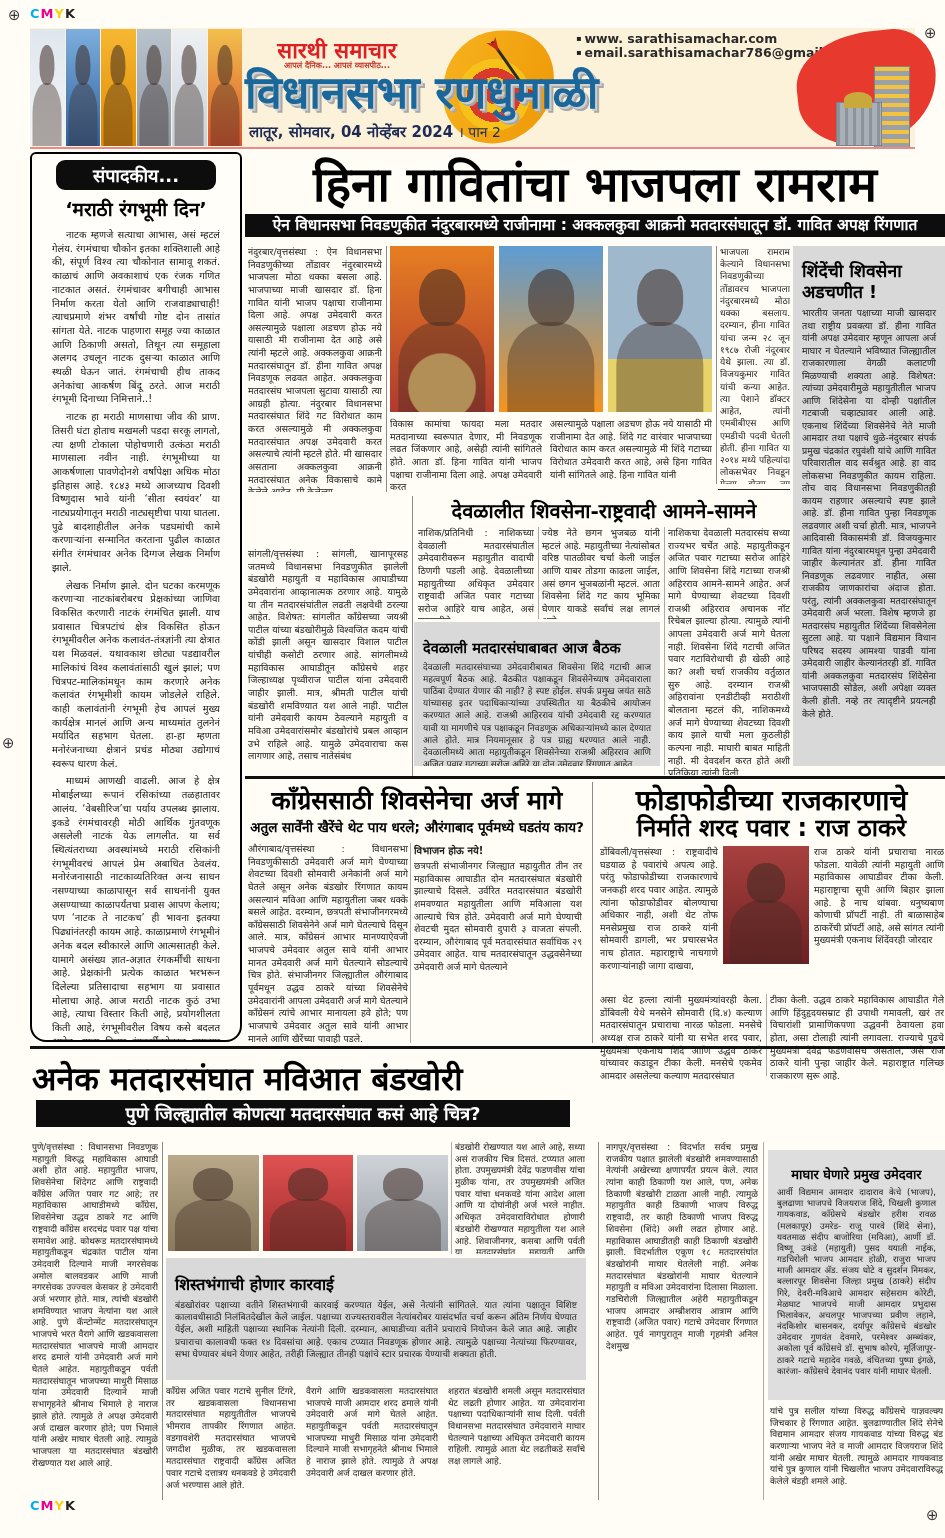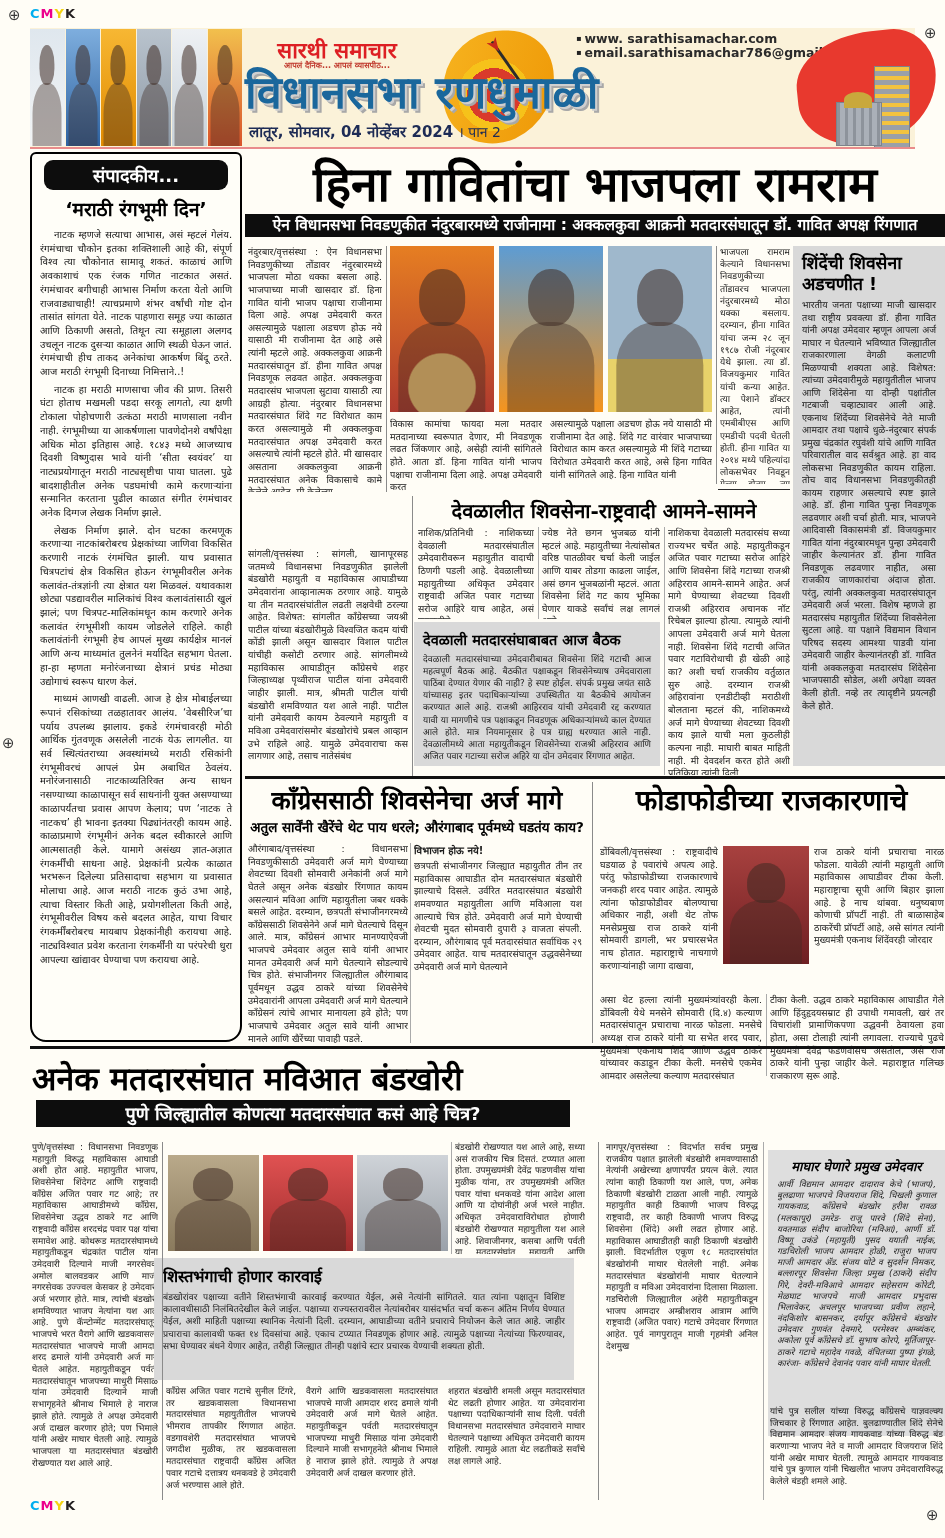--- a/index.html
+++ b/index.html
@@ -54,32 +54,32 @@
      background-image:repeating-linear-gradient(90deg,#8d939b 0 3px,transparent 3px 8px);border:1px solid #7d838b;}
   .bldg .dome{position:absolute;left:8px;bottom:38px;width:28px;height:16px;background:#c9a83c;
      border-radius:50% 50% 0 0;}
   
   .vrule{position:absolute;width:1px;background:#8a8a8a;}
   .hrule{position:absolute;height:1px;background:#2a2a2a;}
   .thick{position:absolute;height:3px;background:#111;}
   
   .editorial{position:absolute;left:30px;top:152px;width:212px;height:890px;
      border:2.5px solid #000;border-radius:6px 6px 16px 16px;background:#fffef8;box-sizing:border-box;
-     padding:6px 8px;overflow:hidden;}
+     padding:6px 20px;overflow:hidden;}
   .ed-header{background:#0d0d0d;color:#fff;border-radius:9px;text-align:center;
      font-size:18px;font-weight:800;padding:3px 0;margin:0 4px 6px 4px;}
   .ed-title{text-align:center;font-size:19px;font-weight:800;color:#000;margin:2px 0 6px 0;}
   .ed-body p{margin:0 0 4px 0;font-size:9.8px;line-height:1.4;text-align:justify;text-indent:14px;color:#161616;}
   
   .bt{position:absolute;font-size:9.3px;line-height:1.36;text-align:justify;color:#1b1b1b;overflow:hidden;}
   .bt-sm{position:absolute;font-size:8.8px;line-height:1.33;text-align:justify;color:#1b1b1b;overflow:hidden;}
   .hl{position:absolute;font-weight:800;color:#000;}
   .bar{position:absolute;background:#0d0d0d;color:#fff;font-weight:bold;text-align:center;}
   .graybox{position:absolute;background:#d9d9d9;box-sizing:border-box;padding:7px 9px;overflow:hidden;}
-  .graybox .gb-h{font-weight:800;color:#000;margin:0 0 4px 0;}
+  .graybox .gb-h{font-weight:800;color:#000;margin:8px 0 4px 0;}
   .graybox .gb-b{font-size:9.3px;line-height:1.36;text-align:justify;color:#1b1b1b;}
 </style>
 </head>
 <body>
 
 <div class="page">
 
   <span class="reg" style="left:8px;top:8px;">⊕</span>
   <span class="reg" style="left:924px;top:26px;">⊕</span>
   <span class="reg" style="left:2px;top:736px;">⊕</span>
@@ -183,20 +183,21 @@
   <div class="hl" style="left:248px;top:818px;width:338px;font-size:13.5px;text-align:center;white-space:nowrap;overflow:hidden;">अतुल सार्वेंनी खैरेंचे थेट पाय धरले; औरंगाबाद पूर्वमध्ये घडतंय काय?</div>
   <div class="bt" style="left:248px;top:843px;width:160px;height:200px;">औरंगाबाद/वृत्तसंस्था : विधानसभा निवडणुकीसाठी उमेदवारी अर्ज मागे घेण्याच्या शेवटच्या दिवशी सोमवारी अनेकांनी अर्ज मागे घेतले असून अनेक बंडखोर रिंगणात कायम असल्यानं मविआ आणि महायुतीला जबर धक्के बसले आहेत. दरम्यान, छत्रपती संभाजीनगरमध्ये काँग्रेससाठी शिवसेनेने अर्ज मागे घेतल्याचे दिसून आले. मात्र, काँग्रेसनं आभार मानण्याऐवजी भाजपचे उमेदवार अतुल सावे यांनी आभार मानत उमेदवारी अर्ज मागे घेतल्याने सोडल्याचे चित्र होते. संभाजीनगर जिल्ह्यातील औरंगाबाद पूर्वमधून उद्धव ठाकरे यांच्या शिवसेनेचे उमेदवारांनी आपला उमेदवारी अर्ज मागे घेतल्याने काँग्रेसनं त्यांचे आभार मानायला हवे होते; पण भाजपाचे उमेदवार अतुल सावे यांनी आभार मानले आणि खैरेंच्या पावाही पडले.</div>
   <div class="abs" style="left:414px;top:843px;width:168px;height:200px;overflow:hidden;">
     <div style="font-size:10px;font-weight:bold;margin-bottom:3px;">विभाजन होऊ नये!</div>
     <div style="font-size:9.3px;line-height:1.36;text-align:justify;">छत्रपती संभाजीनगर जिल्ह्यात महायुतीत तीन तर महाविकास आघाडीत दोन मतदारसंघात बंडखोरी झाल्याचे दिसले. उर्वरित मतदारसंघात बंडखोरी शमवण्यात महायुतीला आणि मविआला यश आल्याचे चित्र होते. उमेदवारी अर्ज मागे घेण्याची शेवटची मुदत सोमवारी दुपारी ३ वाजता संपली. दरम्यान, औरंगाबाद पूर्व मतदारसंघात सर्वाधिक २९ उमेदवार आहेत. याच मतदारसंघातून उद्धवसेनेच्या उमेदवारी अर्ज मागे घेतल्याने</div>
   </div>
   <div class="vrule" style="left:410px;top:843px;height:200px;background:#aaa;"></div>
   <div class="vrule" style="left:592px;top:782px;height:261px;"></div>
 
   <div class="hl" style="left:598px;top:780px;width:347px;font-size:28px;text-align:center;white-space:nowrap;overflow:hidden;">फोडाफोडीच्या राजकारणाचे</div>
+  <div class="hl" style="left:598px;top:810px;width:347px;font-size:24px;text-align:center;white-space:nowrap;overflow:hidden;">निर्माते शरद पवार : राज ठाकरे</div>
   <div class="bt" style="left:600px;top:846px;width:118px;height:144px;">डोंबिवली/वृत्तसंस्था : राष्ट्रवादीचे घडयाळ हे पवारांचे अपत्य आहे. परंतु फोडाफोडीच्या राजकारणाचे जनकही शरद पवार आहेत. त्यामुळे त्यांना फोडाफोडीवर बोलण्याचा अधिकार नाही, अशी थेट तोफ मनसेप्रमुख राज ठाकरे यांनी सोमवारी डागली, भर प्रचारसभेत नाच होतात. महाराष्ट्राचे नाचगाणे करणाऱ्यांनाही जागा दाखवा,</div>
   <div class="photo abs" style="left:723px;top:846px;width:86px;height:118px;background:linear-gradient(180deg,#a8413f,#6e1f22);"></div>
   <div class="bt" style="left:814px;top:846px;width:130px;height:144px;">राज ठाकरे यांनी प्रचाराचा नारळ फोडला. यावेळी त्यांनी महायुती आणि महाविकास आघाडीवर टीका केली. महाराष्ट्राचा सूपी आणि बिहार झाला आहे. हे नाच थांबवा. धनुष्यबाण कोणाची प्रॉपर्टी नाही. ती बाळासाहेब ठाकरेंची प्रॉपर्टी आहे, असे सांगत त्यांनी मुख्यमंत्री एकनाथ शिंदेंवरही जोरदार</div>
   <div class="bt" style="left:600px;top:994px;width:162px;height:86px;">असा थेट हल्ला त्यांनी मुख्यमंत्र्यांवरही केला. डोंबिवली येथे मनसेने सोमवारी (दि.४) कल्याण मतदारसंघातून प्रचाराचा नारळ फोडला. मनसेचे अध्यक्ष राज ठाकरे यांनी या सभेत शरद पवार, मुख्यमंत्री एकनाथ शिंदे आणि उद्धव ठाकरे यांच्यावर कडाडून टीका केली. मनसेचे एकमेव आमदार असलेल्या कल्याण मतदारसंघात</div>
   <div class="bt" style="left:770px;top:994px;width:174px;height:86px;">टीका केली. उद्धव ठाकरे महाविकास आघाडीत गेले आणि हिंदुहृदयसम्राट ही उपाधी गमावली, खरं तर विचारांशी प्रामाणिकपणा उद्धवनी ठेवायला हवा होता, असा टोलाही त्यांनी लगावला. राज्याचे पुढचे मुख्यमंत्री देवेंद्र फडणवीसच असतील, असे राज ठाकरे यांनी पुन्हा जाहीर केले. महाराष्ट्रात गलिच्छ राजकारण सुरू आहे.</div>
   <div class="vrule" style="left:766px;top:994px;height:82px;background:#aaa;"></div>
 
   <div class="thick" style="left:30px;top:1046px;width:915px;"></div>
 
   <div class="hl" style="left:32px;top:1056px;width:560px;font-size:32px;white-space:nowrap;overflow:hidden;">अनेक मतदारसंघात मविआत बंडखोरी</div>
@@ -206,32 +207,32 @@
   <div class="bt-sm" style="left:32px;top:1142px;width:126px;height:358px;">पुणे/वृत्तसंस्था : विधानसभा निवडणूक महायुती विरुद्ध महाविकास आघाडी अशी होत आहे. महायुतीत भाजप, शिवसेनेचा शिंदेगट आणि राष्ट्रवादी काँग्रेस अजित पवार गट आहे; तर महाविकास आघाडीमध्ये काँग्रेस, शिवसेनेचा उद्धव ठाकरे गट आणि राष्ट्रवादी काँग्रेस शरदचंद्र पवार पक्ष यांचा समावेश आहे. कोथरूड मतदारसंघामध्ये महायुतीकडून चंद्रकांत पाटील यांना उमेदवारी दिल्याने माजी नगरसेवक अमोल बालवडकर आणि माजी नगरसेवक उज्ज्वल केसकर हे उमेदवारी अर्ज भरणार होते. मात्र, त्यांची बंडखोरी शमविण्यात भाजप नेत्यांना यश आले आहे. पुणे कॅन्टोन्मेंट मतदारसंघातून भाजपचे भरत वैरागे आणि खडकवासला मतदारसंघात भाजपचे माजी आमदार शरद ढमाले यांनी उमेदवारी अर्ज मागे घेतले आहेत. महायुतीकडून पर्वती मतदारसंघातून भाजपच्या माधुरी मिसाळ यांना उमेदवारी दिल्याने माजी सभागृहनेते श्रीनाथ भिमाले हे नाराज झाले होते. त्यामुळे ते अपक्ष उमेदवारी अर्ज दाखल करणार होते; पण भिमाले यांनी अखेर माघार घेतली आहे. त्यामुळे भाजपला या मतदारसंघात बंडखोरी रोखण्यात यश आले आहे.</div>
 
   <div class="abs" style="left:168px;top:1155px;width:280px;height:96px;display:flex;gap:4px;">
     <div class="photo" style="background:linear-gradient(180deg,#b9a98a,#8a7a5d);"></div>
     <div class="photo" style="background:linear-gradient(180deg,#e05252,#9e2b2b);"></div>
     <div class="photo" style="background:linear-gradient(180deg,#cfd3d8,#9aa1a9);"></div>
   </div>
 
   <div class="bt-sm" style="left:455px;top:1142px;width:130px;height:112px;">बंडखोरी रोखण्यात यश आले आहे, सध्या असं राजकीय चित्र दिसतं. टप्प्यात आला होता. उपमुख्यमंत्री देवेंद्र फडणवीस यांचा मुळीक यांना, तर उपमुख्यमंत्री अजित पवार यांचा धनकवडे यांना आदेश आला आणि या दोघांनीही अर्ज भरले नाहीत. अधिकृत उमेदवाराविरोधात होणारी बंडखोरी रोखण्यात महायुतीला यश आले आहे. शिवाजीनगर, कसबा आणि पर्वती या मतदारसंघांत महायुती आणि आघाडीमध्ये थेट लढत होणार आहे. जिल्ह्यातही अनेक ठिकाणची बंडखोरी शमली आहे. भोर या मतदारसंघांमध्ये अधिकृत उमेदवारांविरोधात आपल्याच पक्षाच्या पदाधिकाऱ्यांनी बंड पुकारले. पिंपरी-चिंचवडमध्येही बंड झाले; मात्र आता बंड शमले आहे. तिथे माघार घेणाऱ्यांना पुरस्कृत करण्यात आले.</div>
 
-  <div class="graybox" style="left:154px;top:1258px;width:420px;height:122px;">
+  <div class="graybox" style="left:166px;top:1258px;width:420px;height:122px;">
     <div class="gb-h" style="font-size:16px;">शिस्तभंगाची होणार कारवाई</div>
     <div class="gb-b" style="font-size:9px;">बंडखोरांवर पक्षाच्या वतीने शिस्तभंगाची कारवाई करण्यात येईल, असे नेत्यांनी सांगितले. यात त्यांना पक्षातून विशिष्ट कालावधीसाठी निलंबितदेखील केले जाईल. पक्षाच्या राज्यस्तरावरील नेत्यांबरोबर यासंदर्भात चर्चा करून अंतिम निर्णय घेण्यात येईल, अशी माहिती पक्षाच्या स्थानिक नेत्यांनी दिली. दरम्यान, आघाडीच्या वतीने प्रचाराचे नियोजन केले जात आहे. जाहीर प्रचाराचा कालावधी फक्त १४ दिवसांचा आहे. एकाच टप्प्यात निवडणूक होणार आहे. त्यामुळे पक्षाच्या नेत्यांच्या फिरण्यावर, सभा घेण्यावर बंधने येणार आहेत, तरीही जिल्ह्यात तीनही पक्षांचे स्टार प्रचारक येण्याची शक्यता होती.</div>
   </div>
 
   <div class="bt-sm" style="left:166px;top:1386px;width:130px;height:114px;">काँग्रेस अजित पवार गटाचे सुनील टिंगरे, तर खडकवासला विधानसभा मतदारसंघात महायुतीतील भाजपचे भीमराव तापकीर रिंगणात आहेत. वडगावशेरी मतदारसंघात भाजपचे जगदीश मुळीक, तर खडकवासला मतदारसंघात राष्ट्रवादी काँग्रेस अजित पवार गटाचे दत्तात्रय धनकवडे हे उमेदवारी अर्ज भरण्यास आले होते.</div>
   <div class="bt-sm" style="left:306px;top:1386px;width:132px;height:114px;">वैरागे आणि खडकवासला मतदारसंघात भाजपचे माजी आमदार शरद ढमाले यांनी उमेदवारी अर्ज मागे घेतले आहेत. महायुतीकडून पर्वती मतदारसंघातून भाजपच्या माधुरी मिसाळ यांना उमेदवारी दिल्याने माजी सभागृहनेते श्रीनाथ भिमाले हे नाराज झाले होते. त्यामुळे ते अपक्ष उमेदवारी अर्ज दाखल करणार होते.</div>
   <div class="bt-sm" style="left:448px;top:1386px;width:137px;height:114px;">शहरात बंडखोरी शमली असून मतदारसंघात थेट लढती होणार आहेत. या उमेदवारांना पक्षाच्या पदाधिकाऱ्यांनी साथ दिली. पर्वती विधानसभा मतदारसंघात उमेदवाराने माघार घेतल्याने पक्षाच्या अधिकृत उमेदवारी कायम राहिली. त्यामुळे आता थेट लढतीकडे सर्वांचे लक्ष लागले आहे.</div>
 
   <div class="bt-sm" style="left:606px;top:1142px;width:152px;height:358px;">नागपूर/वृत्तसंस्था : विदर्भात सर्वच प्रमुख राजकीय पक्षात झालेली बंडखोरी शमवण्यासाठी नेत्यांनी अखेरच्या क्षणापर्यंत प्रयत्न केले. त्यात त्यांना काही ठिकाणी यश आले, पण, अनेक ठिकाणी बंडखोरी टाळता आली नाही. त्यामुळे महायुतीत काही ठिकाणी भाजप विरुद्ध राष्ट्रवादी, तर काही ठिकाणी भाजप विरुद्ध शिवसेना (शिंदे) अशी लढत होणार आहे. महाविकास आघाडीतही काही ठिकाणी बंडखोरी झाली. विदर्भातील एकूण १८ मतदारसंघांत बंडखोरांनी माघार घेतलेली नाही. अनेक मतदारसंघात बंडखोरांनी माघार घेतल्याने महायुती व मविआ उमेदवारांना दिलासा मिळाला. गडचिरोली जिल्ह्यातील अहेरी महायुतीकडून भाजप आमदार अम्ब्रीशराव आत्राम आणि राष्ट्रवादी (अजित पवार) गटाचे उमेदवार रिंगणात आहेत. पूर्व नागपुरातून माजी गृहमंत्री अनिल देशमुख</div>
 
-  <div class="graybox" style="left:768px;top:1150px;width:177px;height:286px;background:#dedede;font-style:italic;">
+  <div class="graybox" style="left:768px;top:1150px;width:177px;height:250px;background:#dedede;">
     <div class="gb-h" style="font-size:13px;text-align:center;">माघार घेणारे प्रमुख उमेदवार</div>
     <div class="gb-b" style="font-size:8.6px;line-height:1.3;">आर्वी विद्यमान आमदार दादाराव केचे (भाजप), बुलढाणा भाजपचे विजयराज शिंदे, चिखली कुणाल गायकवाड, काँग्रेसचे बंडखोर हरीश रावळ (मलकापूर) उमरेड- राजू पारवे (शिंदे सेना), यवतमाळ संदीप बाजोरिया (मविआ), आर्णी डॉ. विष्णू उकंडे (महायुती) पुसद ययाती नाईक, गडचिरोली भाजप आमदार होळी, राजुरा भाजप माजी आमदार ॲड. संजय धोटे व सुदर्शन निमकर, बल्लारपूर शिवसेना जिल्हा प्रमुख (ठाकरे) संदीप गिरे, देवरी-मविआचे आमदार सहेसराम कोरेटी, मेळघाट भाजपचे माजी आमदार प्रभुदास भिलावेकर, अचलपूर भाजपच्या प्रवीण लहाने, नंदकिशोर बासनकर, दर्यापूर काँग्रेसचे बंडखोर उमेदवार गुणवंत देवमारे, परमेश्वर अम्ब्यंकर, अकोला पूर्व काँग्रेसचे डॉ. सुभाष कोरपे, मूर्तिजापूर- ठाकरे गटाचे महादेव गवळे, वंचितच्या पुष्पा इंगळे, कारंजा- काँग्रेसचे देवानंद पवार यांनी माघार घेतली.</div>
   </div>
   <div class="bt-sm" style="left:770px;top:1406px;width:173px;height:94px;">यांचे पुत्र सलील यांच्या विरुद्ध काँग्रेसचे याज्ञवल्क्य जिचकार हे रिंगणात आहेत. बुलढाण्यातील शिंदे सेनेचे विद्यमान आमदार संजय गायकवाड यांच्या विरुद्ध बंड करणाऱ्या भाजप नेते व माजी आमदार विजयराज शिंदे यांनी अखेर माघार घेतली. त्यामुळे आमदार गायकवाड यांचे पुत्र कुणाल यांनी चिखलीत भाजप उमेदवाराविरुद्ध केलेले बंडही शमले आहे.</div>
 
   <div class="vrule" style="left:162px;top:1142px;height:358px;"></div>
   <div class="vrule" style="left:451px;top:1142px;height:112px;background:#aaa;"></div>
   <div class="vrule" style="left:598px;top:1142px;height:358px;"></div>
   <div class="vrule" style="left:763px;top:1142px;height:358px;background:#aaa;"></div>
 

